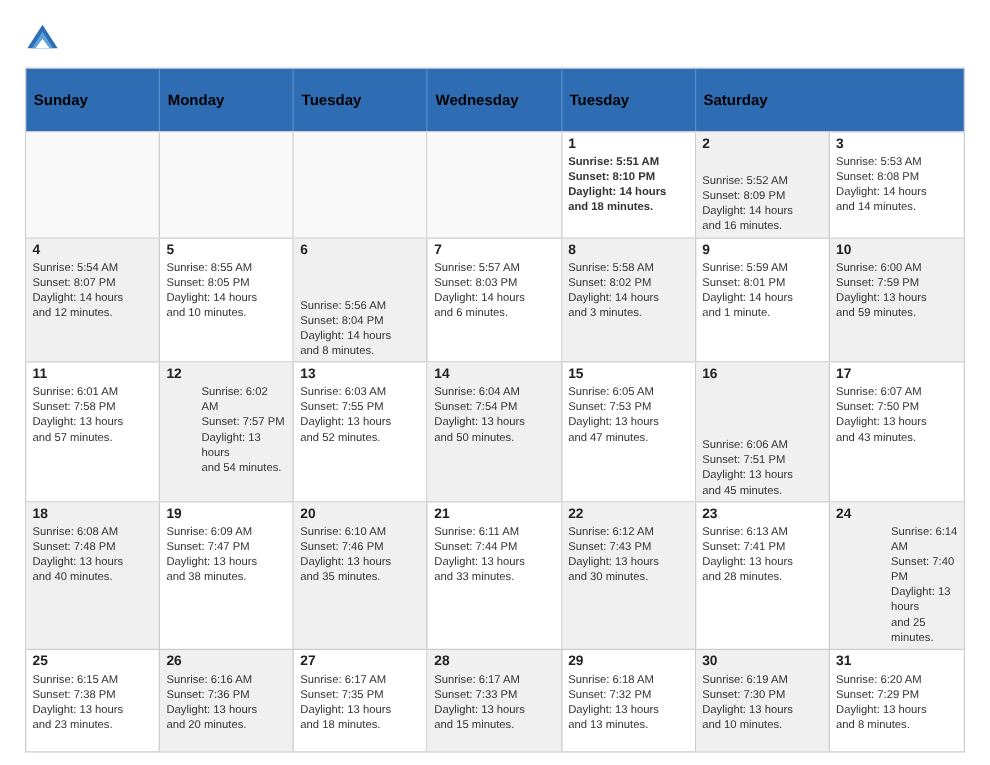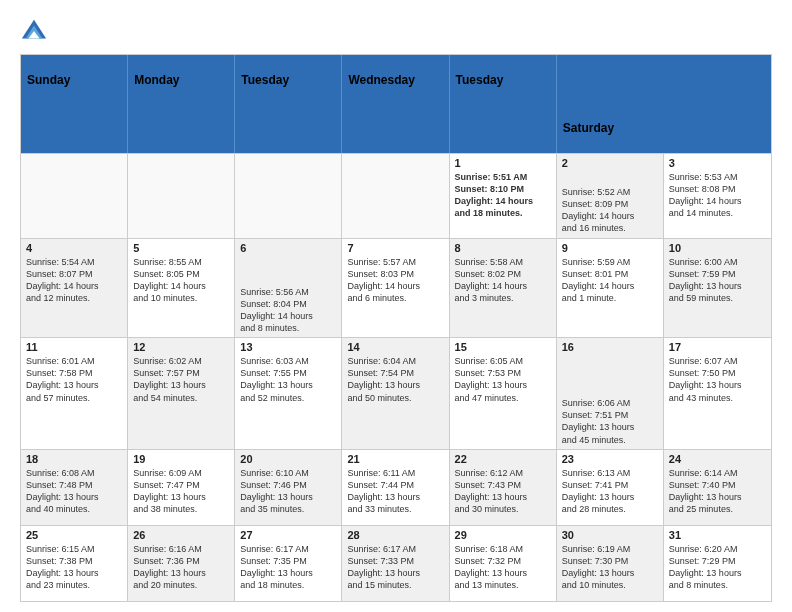--- a/index.html
+++ b/index.html
@@ -59,21 +59,21 @@
       background: #2e6db4;
     }
     .cal-header-cell {
       color: #000000;
       font-weight: bold;
       font-size: 12px;
       padding: 18px 6px;
       border-right: 1px solid #5590cc;
       text-align: left;
     }
-    .cal-header-cell:last-child { border-right: none; margin-top: 48px; }
+    .cal-header-cell:last-child { border-right: none; }
     .cal-body {
       flex: 1;
       display: flex;
       flex-direction: column;
     }
     .cal-week {
       display: grid;
       grid-template-columns: repeat(7, 1fr);
       flex: 1;
       border-top: 1px solid #ccc;
@@ -214,21 +214,21 @@
         <div class="cal-week">
           <div class="cal-cell">
             <div class="day-num">11</div>
             <div class="cell-text" style="white-space: pre-line;">Sunrise: 6:01 AM
 Sunset: 7:58 PM
 Daylight: 13 hours
 and 57 minutes.</div>
           </div>
           <div class="cal-cell shaded">
             <div class="day-num">12</div>
-            <div class="cell-text" style="white-space: pre-line;">Sunrise: 6:02 AM
+            <div class="cell-text" style="white-space: pre-line; margin-left: 28px;">Sunrise: 6:02 AM
 Sunset: 7:57 PM
 Daylight: 13 hours
 and 54 minutes.</div>
           </div>
           <div class="cal-cell">
             <div class="day-num">13</div>
             <div class="cell-text" style="white-space: pre-line;">Sunrise: 6:03 AM
 Sunset: 7:55 PM
 Daylight: 13 hours
 and 52 minutes.</div>
@@ -300,21 +300,21 @@
           </div>
           <div class="cal-cell">
             <div class="day-num">23</div>
             <div class="cell-text" style="white-space: pre-line;">Sunrise: 6:13 AM
 Sunset: 7:41 PM
 Daylight: 13 hours
 and 28 minutes.</div>
           </div>
           <div class="cal-cell shaded">
             <div class="day-num">24</div>
-            <div class="cell-text" style="white-space: pre-line;">Sunrise: 6:14 AM
+            <div class="cell-text" style="white-space: pre-line; margin-left: 44px;">Sunrise: 6:14 AM
 Sunset: 7:40 PM
 Daylight: 13 hours
 and 25 minutes.</div>
           </div>
         </div>
         <div class="cal-week">
           <div class="cal-cell">
             <div class="day-num">25</div>
             <div class="cell-text" style="white-space: pre-line;">Sunrise: 6:15 AM
 Sunset: 7:38 PM

